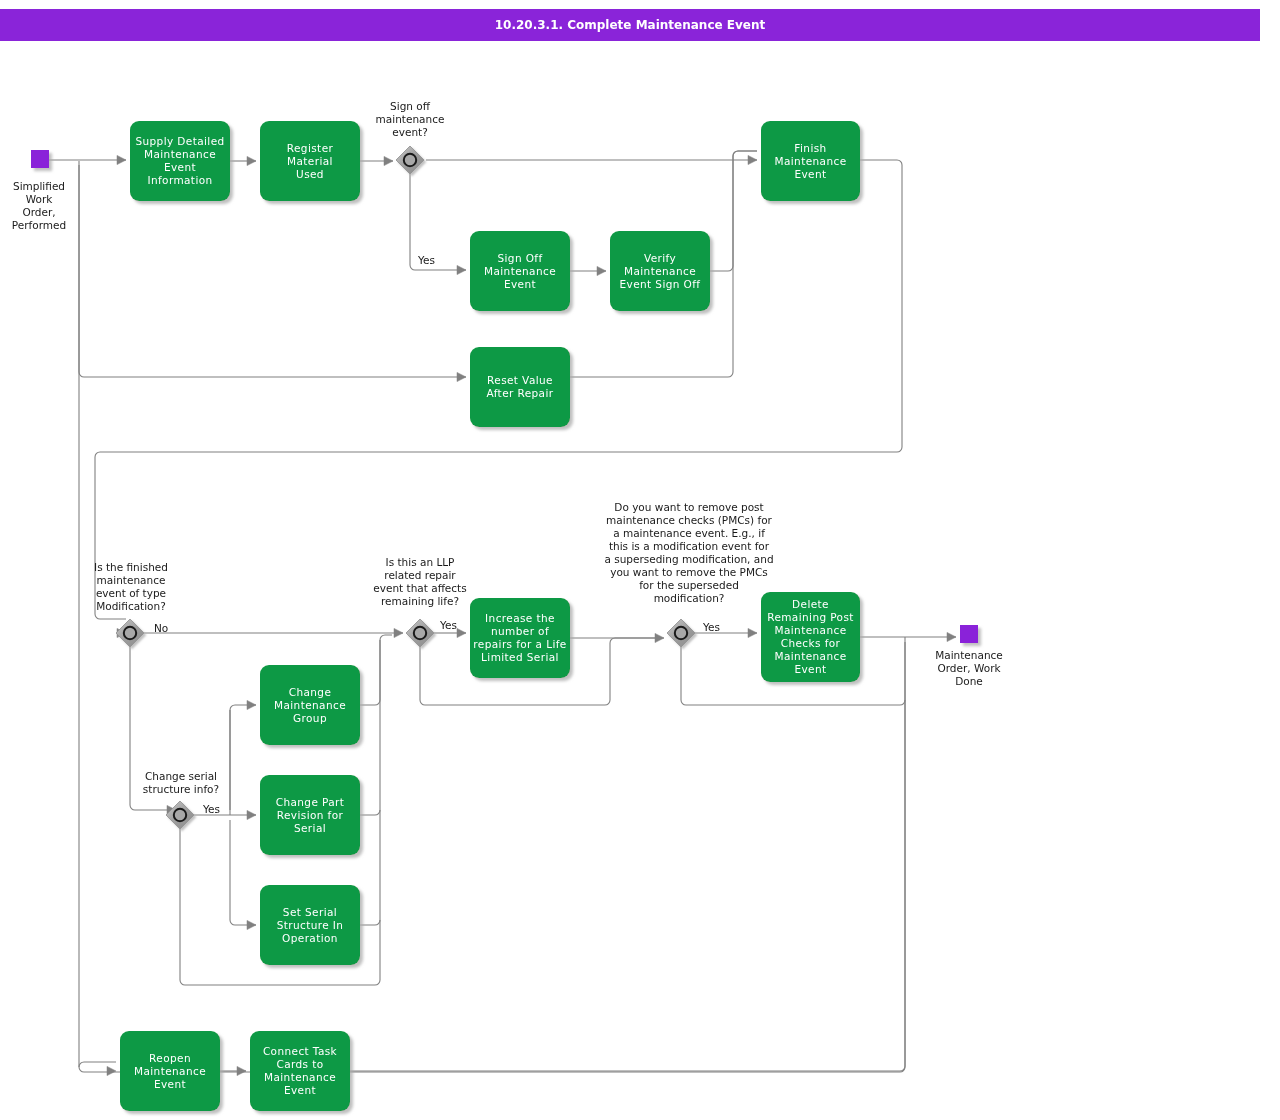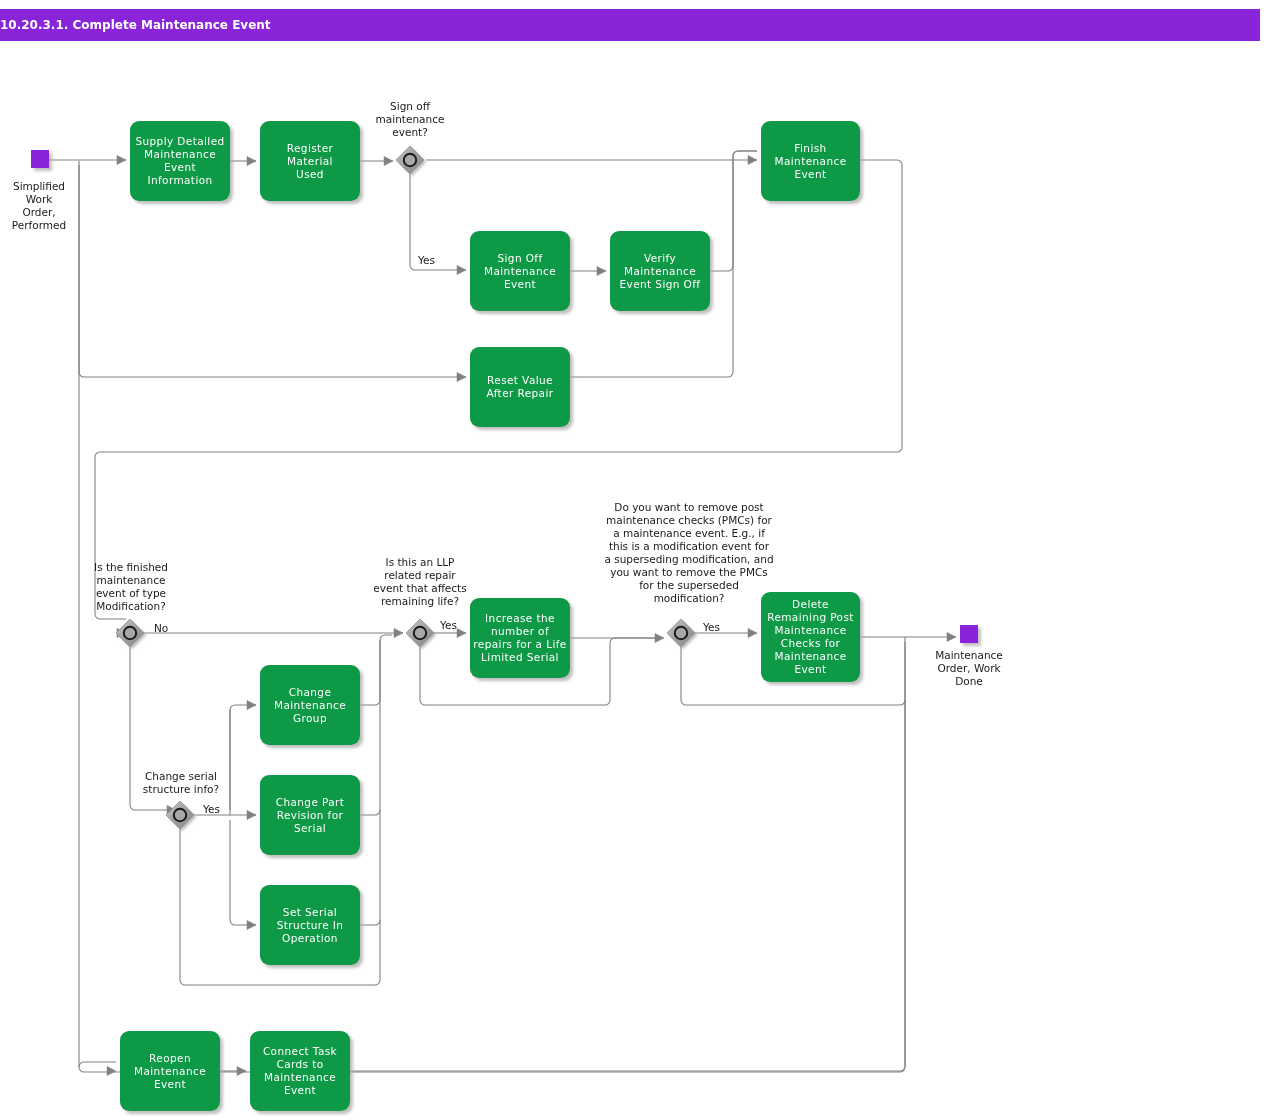--- a/index.html
+++ b/index.html
@@ -22,21 +22,21 @@
   }
   .titlebar {
     position: absolute;
     left: 0;
     top: 9px;
     width: 1260px;
     height: 32px;
     background: #8A24D9;
     display: flex;
     align-items: center;
-    justify-content: flex-start;
+    justify-content: center;
   }
   .titlebar .title-text {
     color: #ffffff;
     font-size: 12px;
     font-weight: bold;
     font-family: "DejaVu Sans", sans-serif;
     letter-spacing: 0px;
   }
   svg#diagram {
     position: absolute;

